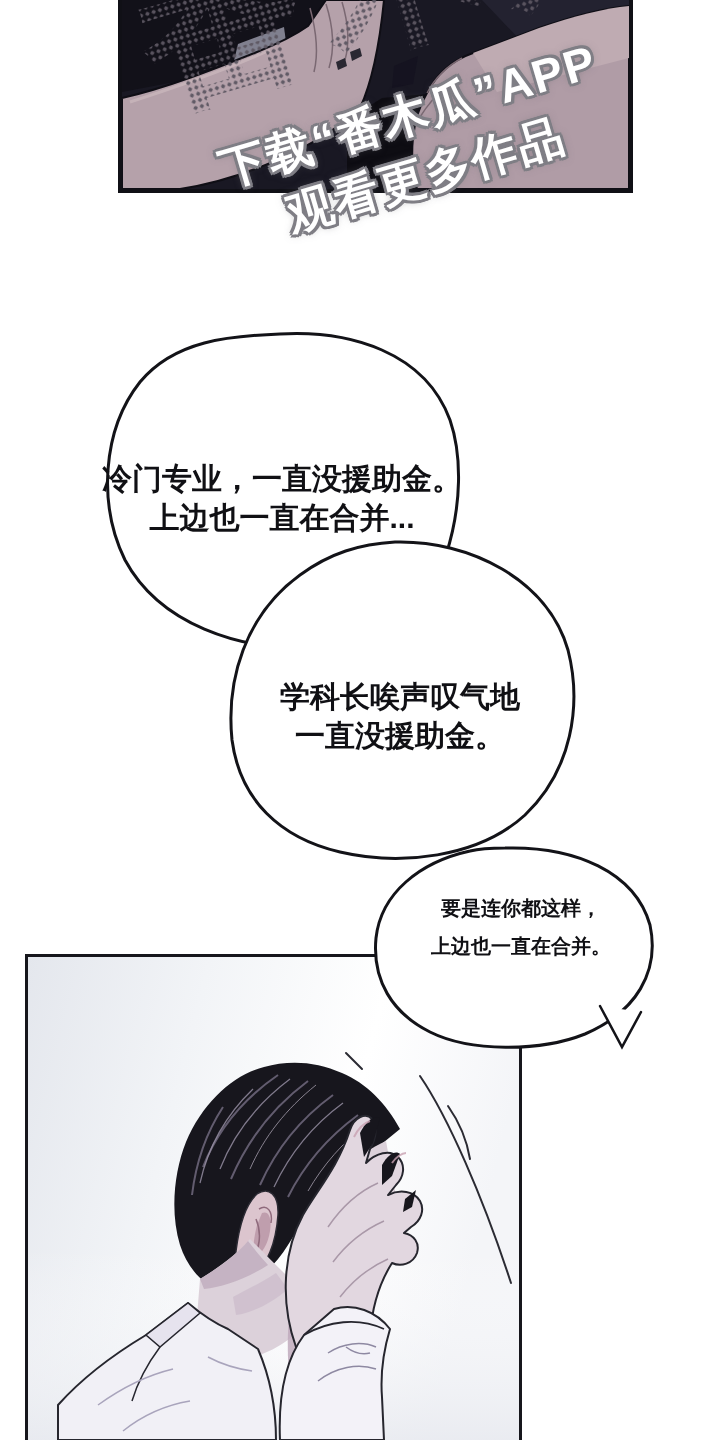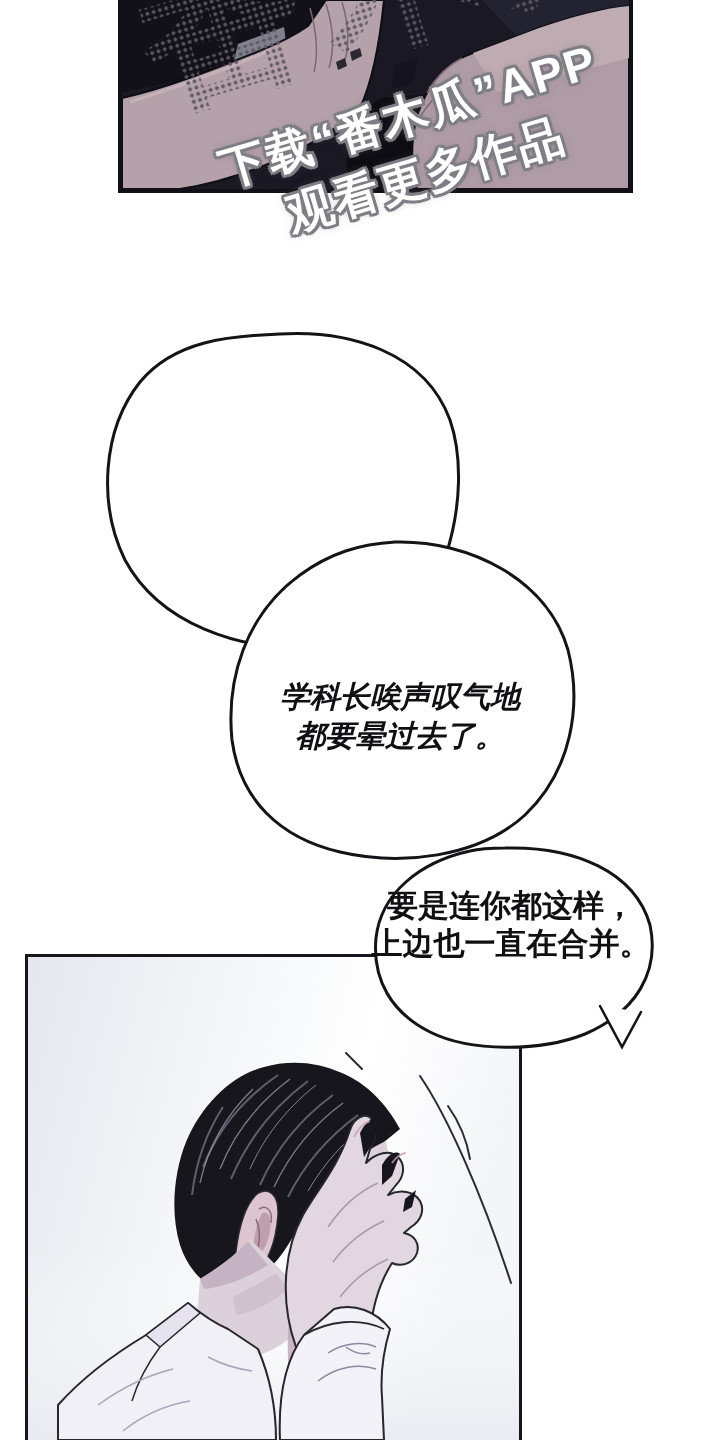--- a/index.html
+++ b/index.html
@@ -52,22 +52,22 @@
   .panel-bottom svg{position:absolute;left:0;top:0;}
 
   
   .bubbles{position:absolute;left:0;top:0;z-index:4;pointer-events:none;}
   .bt{
     position:absolute;z-index:5;text-align:center;font-weight:bold;
     color:#101014;pointer-events:none;
   }
   .bt div{white-space:nowrap;}
   .bt1{left:72px;top:459px;width:420px;font-size:30px;line-height:39px;}
-  .bt2{left:250px;top:677px;width:300px;font-size:30px;line-height:39px;font-style:italic;}
-  .bt3{left:361px;top:889px;width:300px;font-size:31px;line-height:38px;font-family:Liberation Mono, monospace;}
+  .bt2{left:250px;top:677px;width:300px;font-size:30px;line-height:39px;}
+  .bt3{left:371px;top:889px;width:300px;font-size:20px;line-height:38px;}
 </style>
 </head>
 <body>
 
 <div class="page">
 
   <div class="panel-top">
     <svg width="507" height="189" viewBox="0 0 507 189">
       <rect x="0" y="0" width="507" height="189" fill="#191823"></rect>
       <path d="M360,0 L507,0 L507,75 L400,42 Z" fill="#232230"></path>
@@ -232,22 +232,26 @@
            C478,858 400,866 340,852 C280,838 240,800 232,740
            C226,680 245,615 300,575 C330,553 360,544 395,542 Z"></path>
       <path d="M505,848 C575,846 635,872 650,925 C660,972 636,1012 585,1034
            C540,1052 470,1052 430,1032 C392,1013 372,980 376,938
            C381,893 420,862 470,851 C482,848 494,848 505,848 Z"></path>
     </g>
     <path d="M600,1006 L622,1047 L641,1012 Z" fill="#ffffff" stroke="none"></path>
     <path d="M600,1006 L622,1047 L641,1012" fill="none" stroke="#131318" stroke-width="2.5" stroke-linecap="round"></path>
   </svg>
 
+  <div class="bt bt1">
+    <div>冷门专业，一直没援助金。</div>
+    <div>上边也一直在合并...</div>
+  </div>
   <div class="bt bt2">
     <div>学科长唉声叹气地</div>
-    <div>都要晕过去了。</div>
+    <div>一直没援助金。</div>
   </div>
   <div class="bt bt3">
     <div>要是连你都这样，</div>
     <div>上边也一直在合并。</div>
   </div>
 
 </div>
 
 </body></html>

